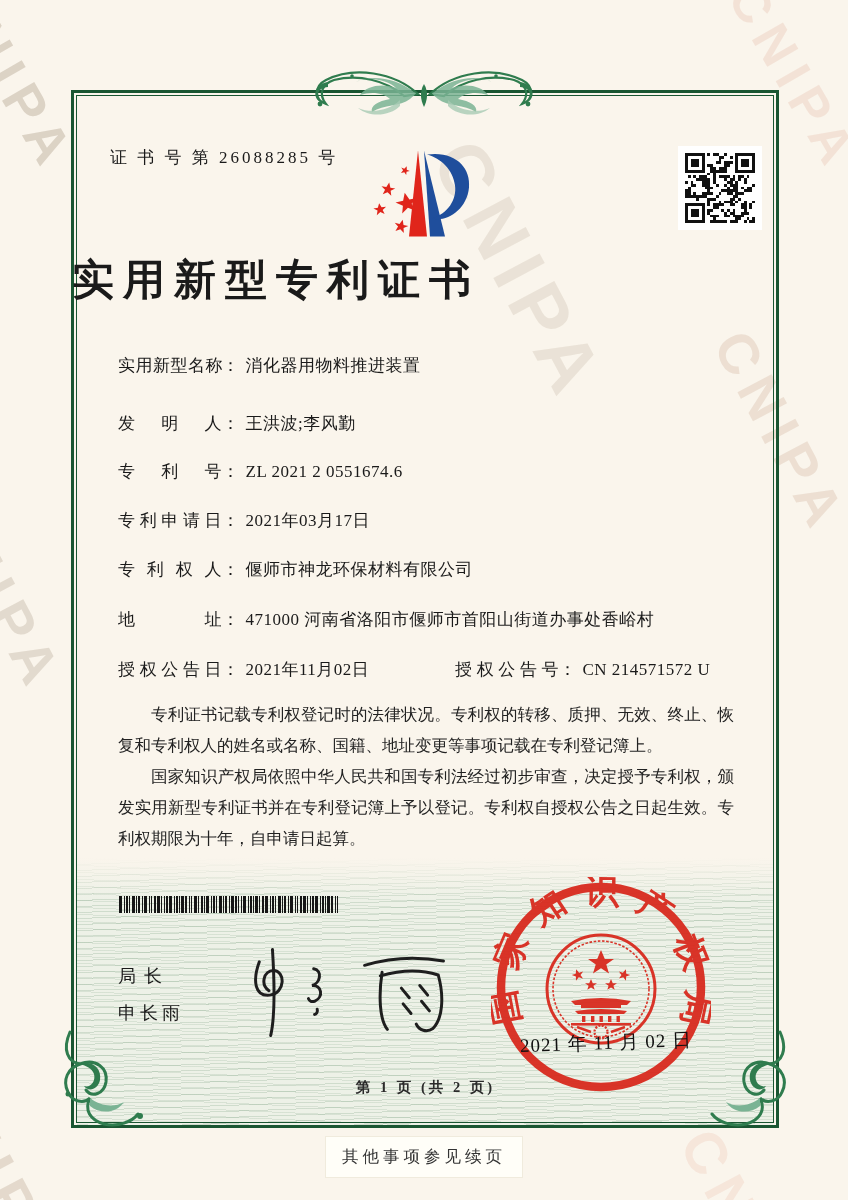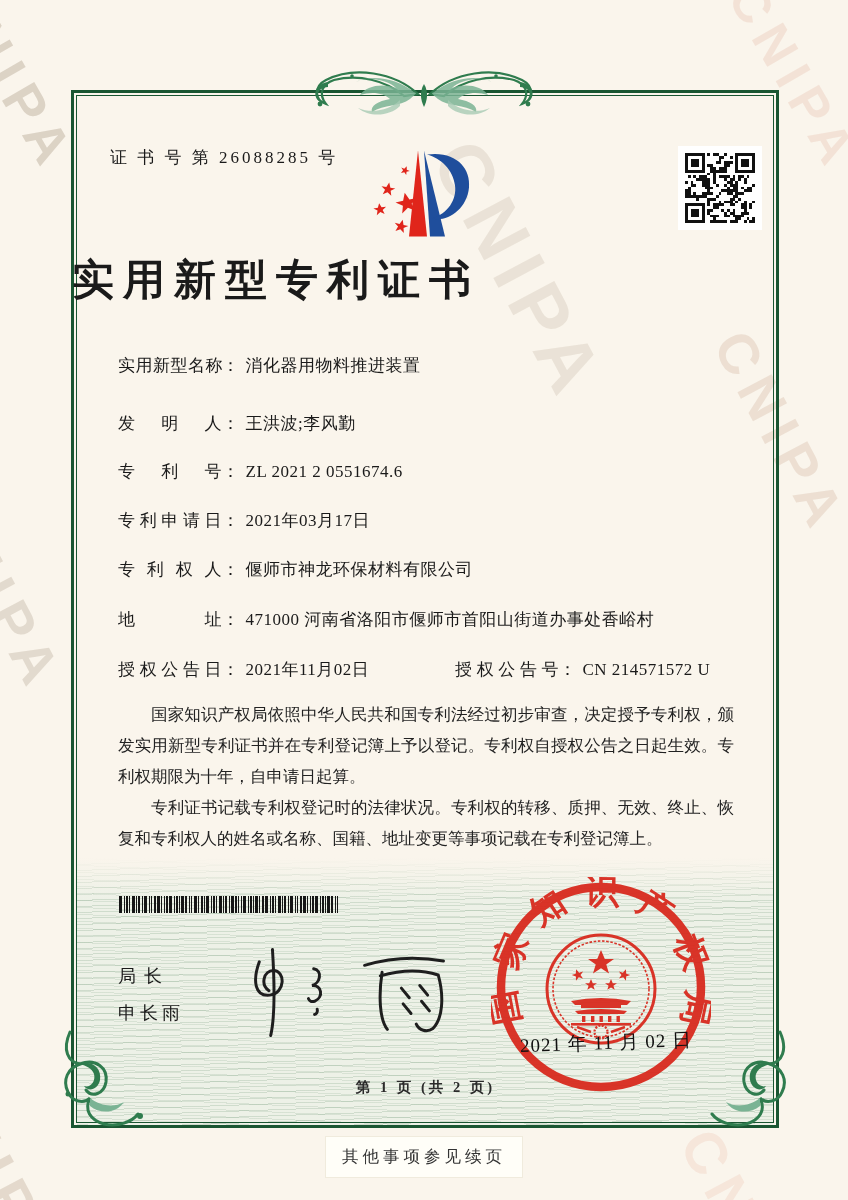--- a/index.html
+++ b/index.html
@@ -154,22 +154,22 @@
     <span class="flabel">地址</span><span>：</span><span class="fval">471000 河南省洛阳市偃师市首阳山街道办事处香峪村</span>
   </div>
   <div class="row" style="top:658px;">
     <span class="flabel">授权公告日</span><span>：</span><span class="fval">2021年11月02日</span>
     <span class="grant2">
       <span class="flabel">授权公告号</span><span>：</span><span class="fval">CN 214571572 U</span>
     </span>
   </div>
 
   <div class="paras">
+    <p>专利证书记载专利权登记时的法律状况。专利权的转移、质押、无效、终止、恢复和专利权人的姓名或名称、国籍、地址变更等事项记载在专利登记簿上。</p>
     <p>国家知识产权局依照中华人民共和国专利法经过初步审查，决定授予专利权，颁发实用新型专利证书并在专利登记簿上予以登记。专利权自授权公告之日起生效。专利权期限为十年，自申请日起算。</p>
-    <p>专利证书记载专利权登记时的法律状况。专利权的转移、质押、无效、终止、恢复和专利权人的姓名或名称、国籍、地址变更等事项记载在专利登记簿上。</p>
   </div>
 
   <svg class="barcode" width="222" height="17">
     <path d="M1,8.5 H221" stroke="#161616" stroke-width="17" stroke-dasharray="3 2 1 1 2 1 1 2 3 1 1 1 2 2 1 1 3 2 1 1 1 2 2 1 3 1 1 2 1 1 2 1 3 2 1 1 2 1 1 1 3 1 2 2 1 1 1 2 3 1 1 2 2 1 1 1 3 2 1 1 2 1 1 2 3 1 1 1 2 2 1 1 3 1 2 1 1 2 1 1 3 2 1 1 2 1 1 1 3 1 1 2 2 1"></path>
   </svg>
 
   <div class="officer-title">局长</div>
   <div class="officer-name">申长雨</div>
 
   <svg class="sig" width="228" height="105" viewBox="0 0 260 110">

